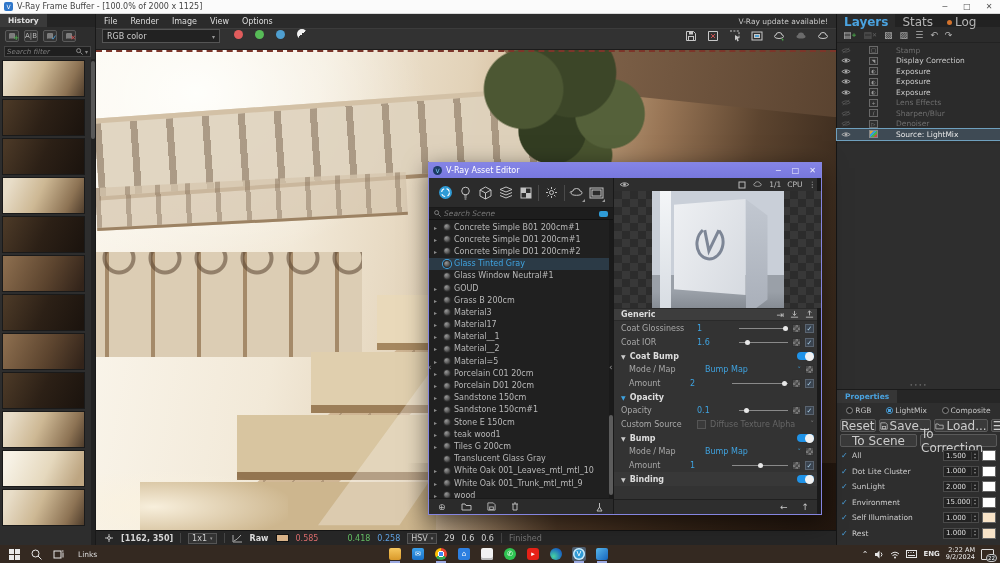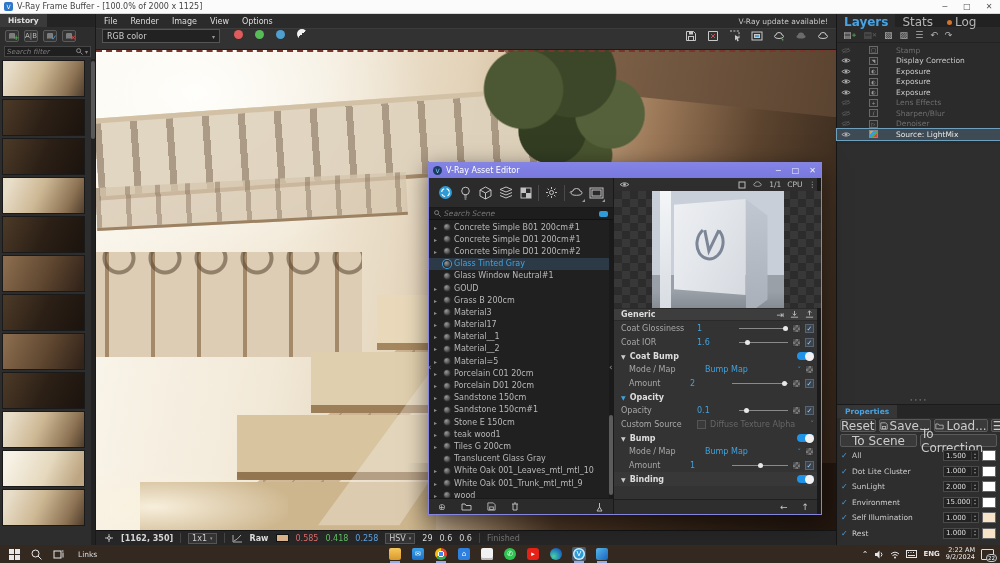--- a/index.html
+++ b/index.html
@@ -80,21 +80,21 @@
                radial-gradient(circle at 45% 55%, #333d22 0 24%, rgba(0,0,0,0) 25%),
                radial-gradient(circle at 62% 70%, #49542f 0 16%, rgba(0,0,0,0) 17%);
   }
   .sc-shadowR { right:0; bottom:0; width:58%; height:14%; background:linear-gradient(90deg, rgba(56,38,24,0), rgba(56,38,24,.85) 35%, #22160e 100%); }
 
   
   .statusbar { height:15px; background:#262626; border-top:1px solid #141414; display:flex; align-items:center; gap:7px; padding:0 8px; font-size:8px; color:#9a9a9a; }
   .sb-sep { width:1px; height:10px; background:#454545; }
   .sb-box { height:11px; background:#333; border:1px solid #555; padding:0 3px; display:flex; align-items:center; gap:3px; color:#ccc; }
   .swatch { width:13px; height:8px; border:1px solid #111; }
-  .v-r { color:#d96b6b; } .v-g { color:#63bd63; } .v-b { color:#5fa0e0; }
+  .v-r { color:#d96b6b; } .v-g { color:#63bd63;margin-left:22px; } .v-b { color:#5fa0e0; }
   .coords { color:#d5d5d5; font-weight:bold; }
 
   
   .rp { width:164px; background:#2b2b2b; border-left:1px solid #161616; display:flex; flex-direction:column; }
   .rp-tabs { height:13px; background:#222; display:flex; align-items:stretch; }
   .rtab { padding:8px 7px; line-height:13px; font-size:12px; color:#b5b5b5; display:flex; align-items:center; gap:3px; }
   .rtab.active { background:#2b2b2b; color:#4aa3e0; font-weight:bold; }
   .logdot { width:5px; height:5px; border-radius:50%; background:#d4732c; }
   .rp-icons { height:16px; display:flex; align-items:center; gap:7px; padding:0 6px; border-bottom:1px solid #222; }
   .rpi { color:#b5b5b5; font-size:9px; display:flex; align-items:center; }
@@ -489,20 +489,25 @@
     <span>Source: LightMix</span>
           </div>
         </div>
       <div class="rp-spacer">
           <span class="splitdots">••••</span>
         </div>
       <div class="props">
         <div class="ptabrow">
             <div class="ptab">Properties</div>
           </div>
+        <div class="modes">
+          <span><span class="radio"></span><span>RGB</span></span>
+          <span><span class="radio on"></span><span>LightMix</span></span>
+          <span><span class="radio"></span><span>Composite</span></span>
+        </div>
         <div class="btnrow">
           <div class="pbtn">Reset</div>
           <div class="pbtn">
               <svg width="8" height="8" viewBox="0 0 10 10">
                 <path d="M1 1 h6 l2 2 v6 h-8 z" fill="none" stroke="#bbb"></path>
                 <rect x="3" y="5.5" width="4" height="3" fill="none" stroke="#bbb"></rect>
               </svg>
               <span>Save...</span>
             </div>
           <div class="pbtn">

